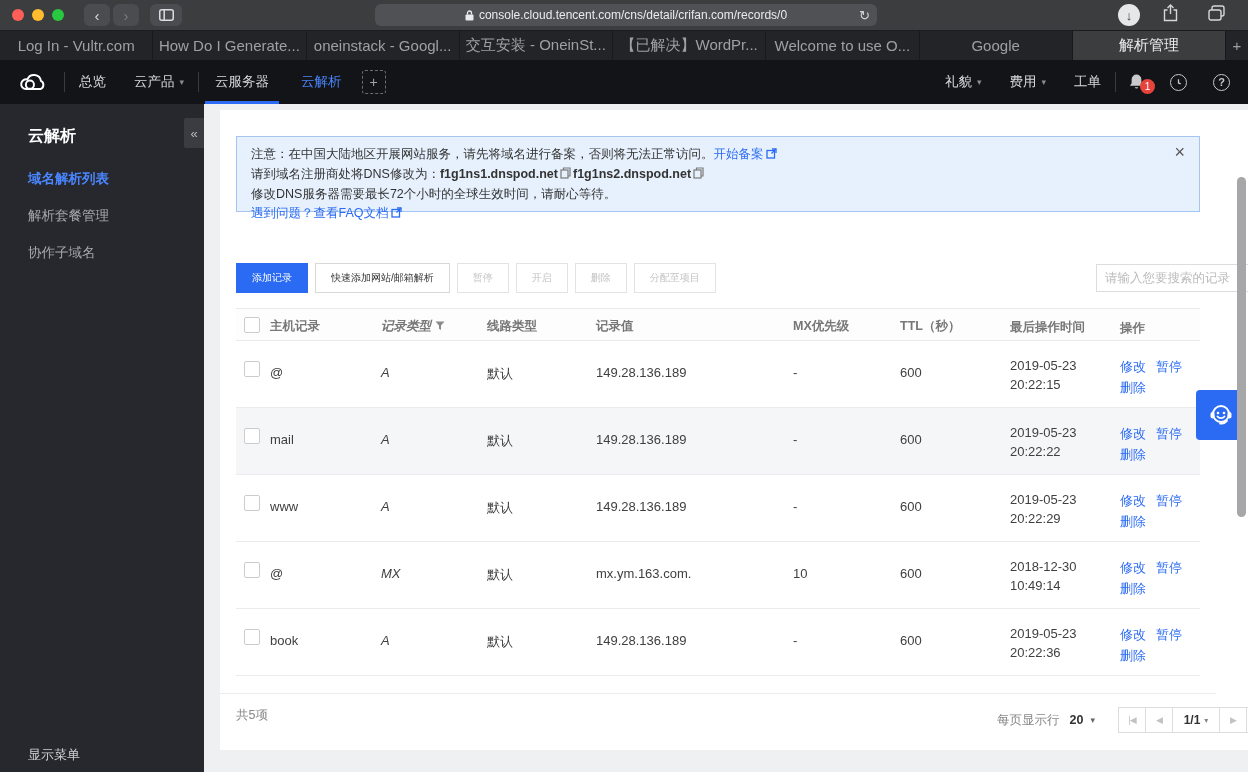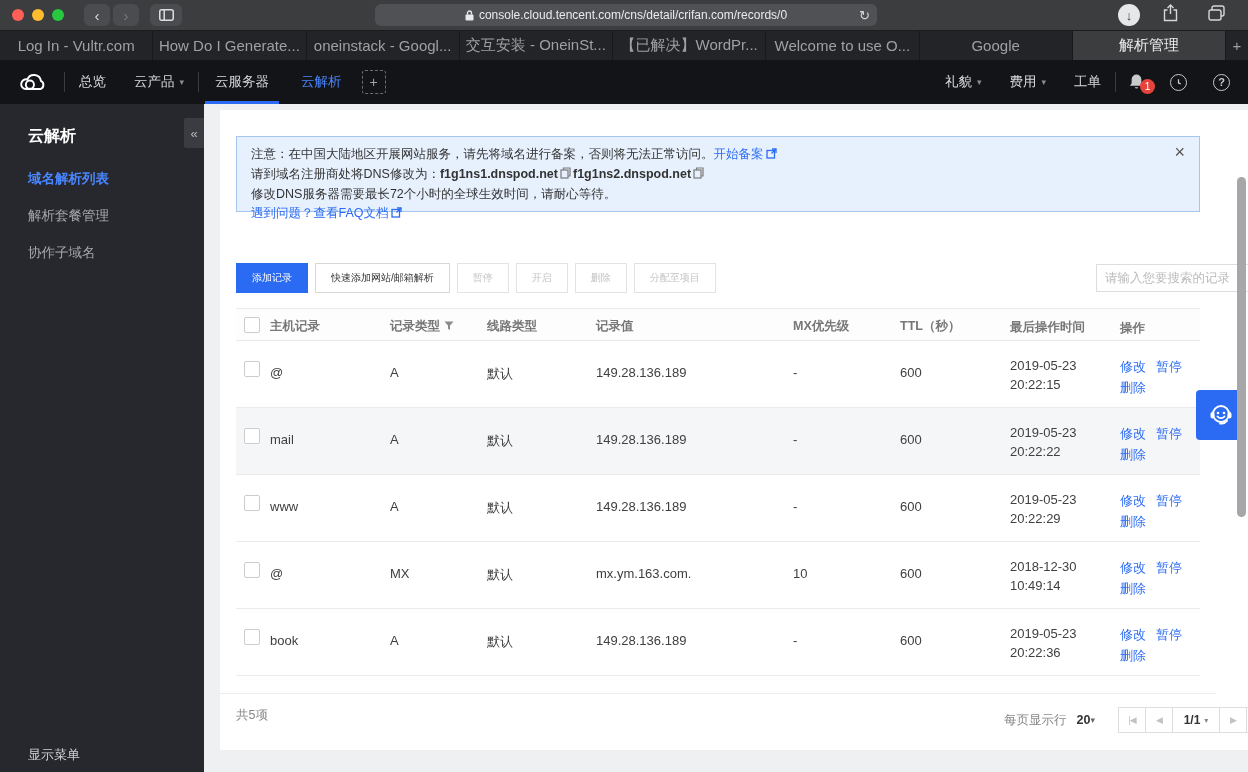--- a/index.html
+++ b/index.html
@@ -65,32 +65,32 @@
   .searchbox input::placeholder { color:#bbb; }
   .searchbox .mag { width:26px; display:flex; align-items:center; justify-content:center; }
 
   .table { position:absolute; left:16px; top:198px; width:964px; }
   .thead { position:relative; height:33px; background:#fdfdfe; border-top:1px solid #e9eaec; border-bottom:1px solid #e9eaec; font-size:12.5px; color:#777; font-weight:bold; }
   .trow { position:relative; height:67px; border-bottom:1px solid #ebebed; font-size:13px; color:#404040; background:#fff; }
   .trow.alt { background:#f5f6f8; }
   .cell { position:absolute; top:24px; white-space:nowrap; }
   .thead .cell { top:9px; }
   .c-cb{ left:8px; top:20px; } .thead .c-cb{ top:8px; }
-  .c-host{ left:34px; } .c-type{ left:154px; } .c-line{ left:251px; } .c-value{ left:360px; }
+  .c-host{ left:34px; } .c-type{ left:145px;font-style:italic; } .c-line{ left:251px; } .c-value{ left:360px; }
   .c-mx{ left:557px; } .c-ttl{ left:664px; } .c-time{ left:774px; top:15px; line-height:19px; } .c-ops{ left:884px; top:15px; line-height:21px; }
   .thead .c-time{ top:9px; } 
   .checkbox { width:16px; height:16px; border:1px solid #ccc; background:#fff; border-radius:2px; cursor:pointer; }
   .ops a { margin-right:10px; }
   .funnel { margin-left:4px; vertical-align:-1px; }
 
   .footer-divider { position:absolute; left:0; top:583px; width:996px; height:1px; background:#ececee; }
   .footer { position:absolute; left:16px; right:20px; top:597px; height:34px; display:flex; align-items:flex-start; font-size:12.5px; color:#888; }
   .f-total { color:#888; }
   .f-right { margin-left:auto; display:flex; align-items:center; gap:10px; }
-  .psize { color:#333; font-weight:bold; display:flex; align-items:center; gap:0; }
+  .psize { color:#333; font-weight:bold; display:flex; align-items:center; gap:7px; }
   .psize .caret{ color:#666; }
   .pager { display:flex; margin-left:14px; }
   .pg-seg { height:26px; border:1px solid #ddd; margin-left:-1px; background:#fff; display:flex; align-items:center; justify-content:center; color:#c2c2c4; font-size:9px; cursor:pointer; }
   .pg-first,.pg-prev,.pg-next,.pg-last { width:28px; letter-spacing:-1px; }
   .pg-cur { width:48px; color:#333; font-size:12px; font-weight:bold; gap:4px; letter-spacing:0; }
   .pg-cur .caret{ font-size:8px; color:#888; }
 
   
   .support-fab { position:absolute; left:1196px; top:390px; width:50px; height:50px; background:#2b6bf3; border-radius:4px; display:flex; align-items:center; justify-content:center; cursor:pointer; }
   .scroll-thumb { position:absolute; left:1237px; top:177px; width:9px; height:340px; border-radius:5px; background:#a7a7a9; }

